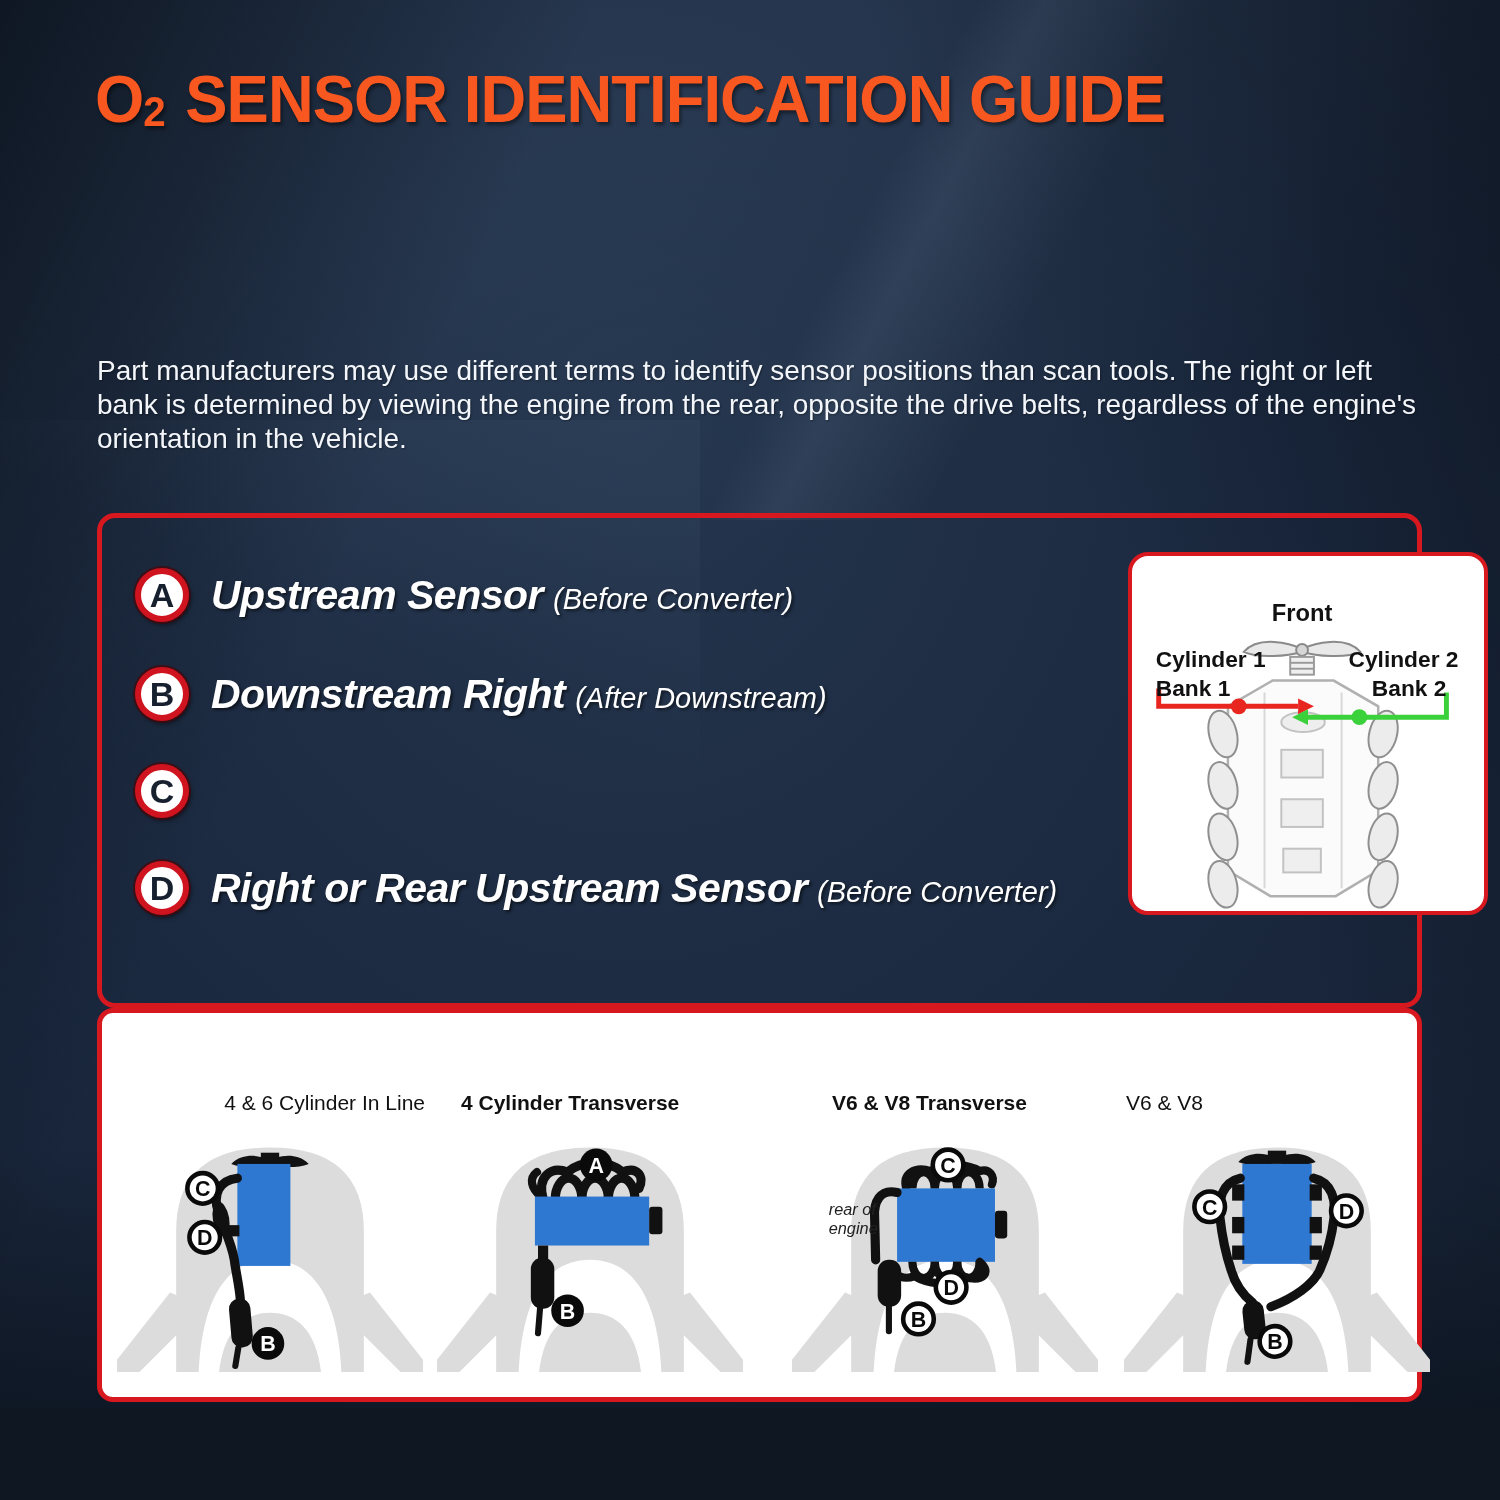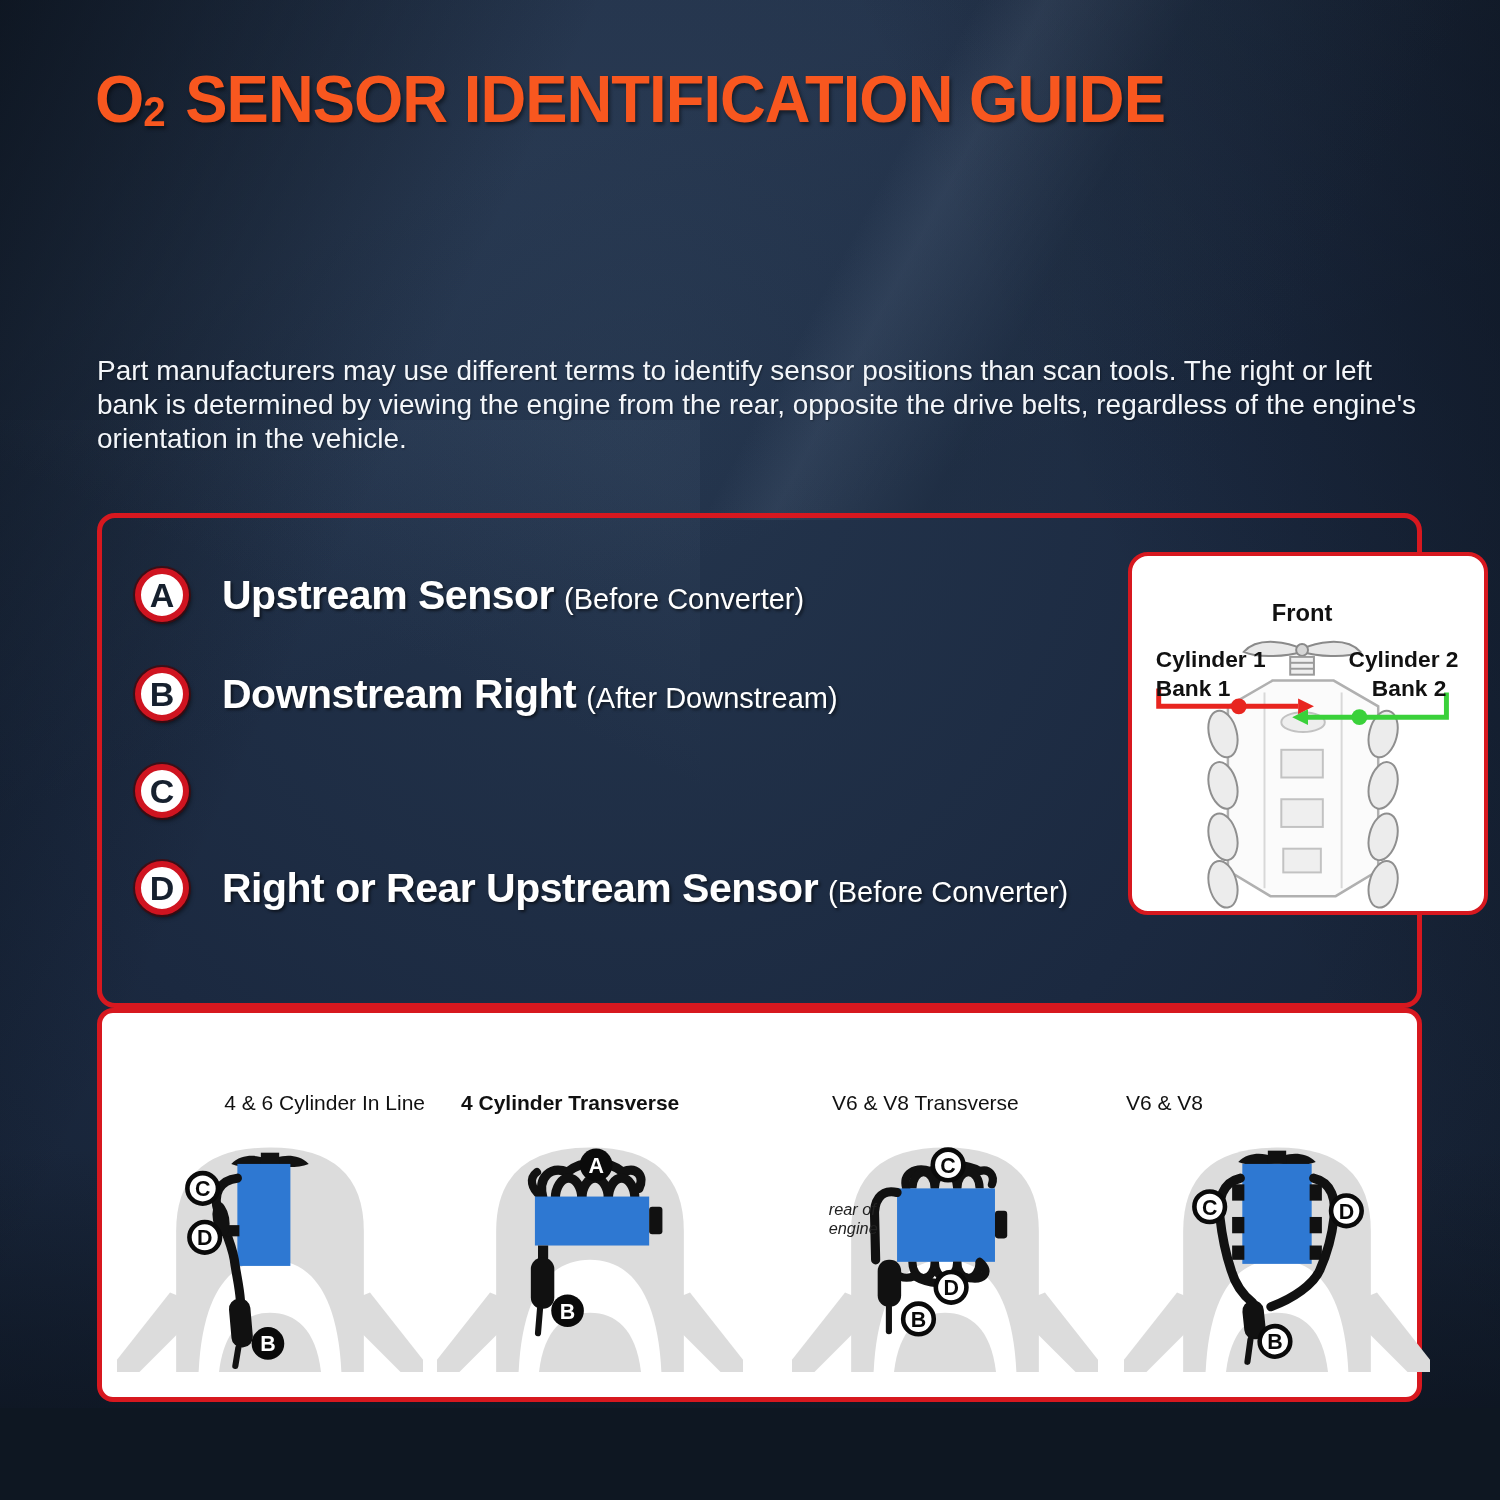--- a/index.html
+++ b/index.html
@@ -46,43 +46,43 @@
   .row-b{top:149px;}
   .row-c{top:246px;}
   .row-d{top:343px;}
   .letter-badge{
     width:42px;height:42px;border-radius:50%;
     background:#ffffff;border:6px solid #cf1420;
     box-shadow:0 0 0 2px rgba(70,8,12,.75), 2px 3px 4px rgba(0,0,0,.5);
     color:#16202e;font-weight:700;font-size:34px;
     display:flex;align-items:center;justify-content:center;flex:0 0 auto;
   }
-  .legend-text{margin-left:33px;color:#ffffff;white-space:nowrap;
-    text-shadow:2px 2px 3px rgba(0,0,0,.55);}
+  .legend-text{margin-left:22px;color:#ffffff;white-space:nowrap;
+    text-shadow:2px 2px 3px rgba(0,0,0,.55);font-style:italic;}
   .legend-label{font-size:41px;font-weight:700;letter-spacing:-.5px;}
   .legend-note{font-size:29px;font-weight:400;margin-left:10px;}
 
   .engine-card{
     position:absolute;left:987px;top:34px;width:352px;height:355px;
     background:#ffffff;border:4px solid #d7181f;border-radius:20px;margin-left:39px;
   }
 
   .diagrams-panel{
     position:absolute;left:97px;top:1008px;width:1315px;height:384px;
     background:#ffffff;border:5px solid #d7181f;border-radius:16px;
   }
   .diagram{position:absolute;top:78px;width:310px;}
   .cell1{left:13px;}
   .cell2{left:333px;}
   .cell3{left:688px;}
   .cell4{left:1020px;}
   .diagram-title{color:#111111;font-size:21px;font-weight:400;margin:0 0 2px 0;}
   .t1{padding-left:16px;text-align:right;}
   .t2{padding-left:26px;font-weight:bold;}
-  .t3{padding-left:42px;}
+  .t3{padding-left:42px;font-weight:bold;}
   .t4{padding-left:4px;}
   svg text{font-family:"Liberation Sans",sans-serif;}
 </style>
 </head>
 <body>
 
 <div class="canvas">
   <div class="bg-streak streak1"></div>
   <div class="bg-streak streak3"></div>
   <div class="bg-streak streak2"></div>

